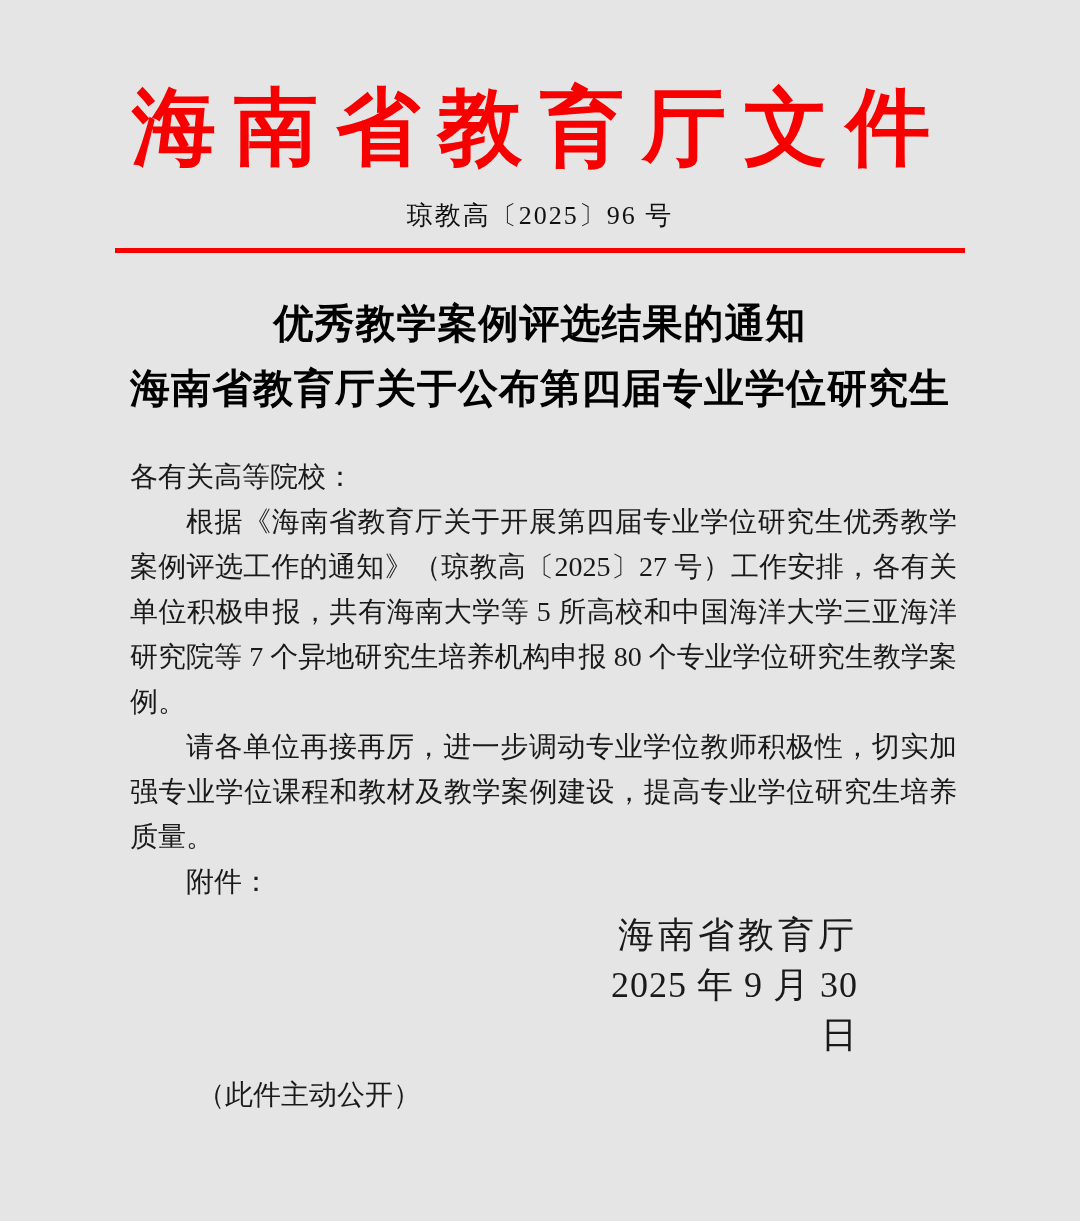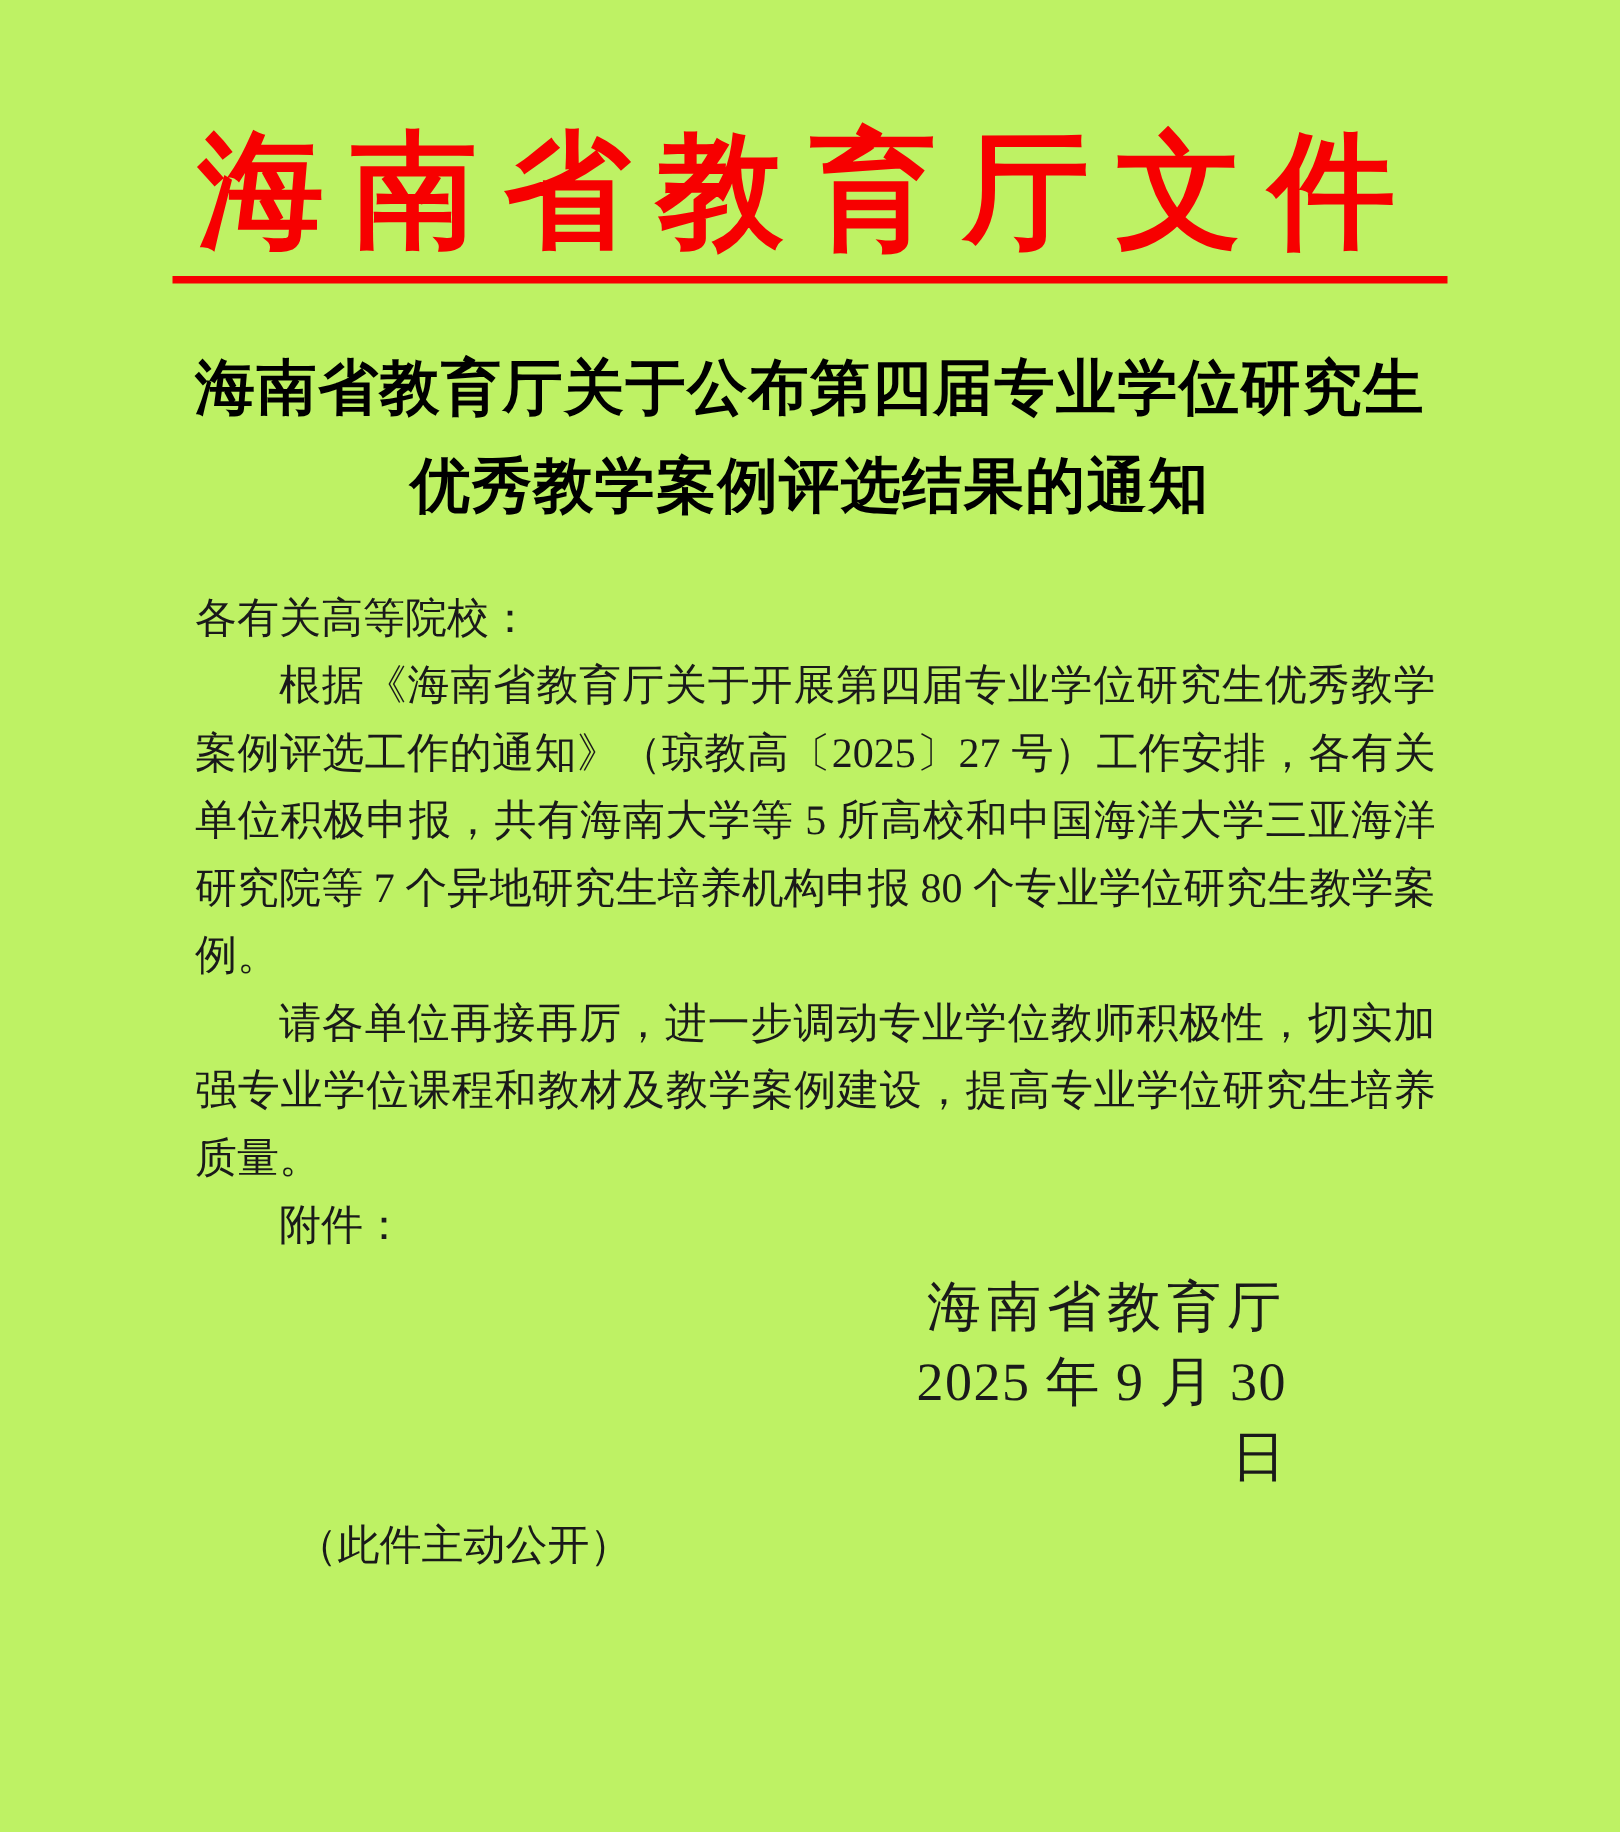--- a/index.html
+++ b/index.html
@@ -4,21 +4,21 @@
 <style>
   html, body {
     margin: 0;
     padding: 0;
     background: #ffffff;
   }
   .page {
     position: relative;
     width: 1080px;
     height: 1221px;
-    background: #bef264;
+    background: #e5e5e5;
     overflow: hidden;
     color: #1a1a1a;
     font-family: "Liberation Serif", "DejaVu Serif", serif;
   }
   
   .agency-title {
     margin: 85px 0 0 0;
     text-align: center;
     color: #f70000;
     font-family: "Liberation Sans", "DejaVu Sans", sans-serif;
@@ -102,27 +102,28 @@
     color: #1a1a1a;
   }
 </style>
 </head>
 <body>
 
 <div class="page">
 
   <header>
     <h1 class="agency-title">海南省教育厅文件</h1>
+    <div class="doc-number">琼教高〔2025〕96 号</div>
     <div class="red-rule"></div>
   </header>
 
   <main>
     <h2 class="doc-title">
+      <span class="title-line">优秀教学案例评选结果的通知</span>
       <span class="title-line">海南省教育厅关于公布第四届专业学位研究生</span>
-      <span class="title-line">优秀教学案例评选结果的通知</span>
     </h2>
 
     <div class="body-block">
       <p class="salutation">各有关高等院校：</p>
 
       <p class="para">根据《海南省教育厅关于开展第四届专业学位研究生优秀教学案例评选工作的通知》（琼教高〔2025〕27 号）工作安排，各有关单位积极申报，共有海南大学等 5 所高校和中国海洋大学三亚海洋研究院等 7 个异地研究生培养机构申报 80 个专业学位研究生教学案例。</p>
 
 
       <p class="para">请各单位再接再厉，进一步调动专业学位教师积极性，切实加强专业学位课程和教材及教学案例建设，提高专业学位研究生培养质量。</p>
 

